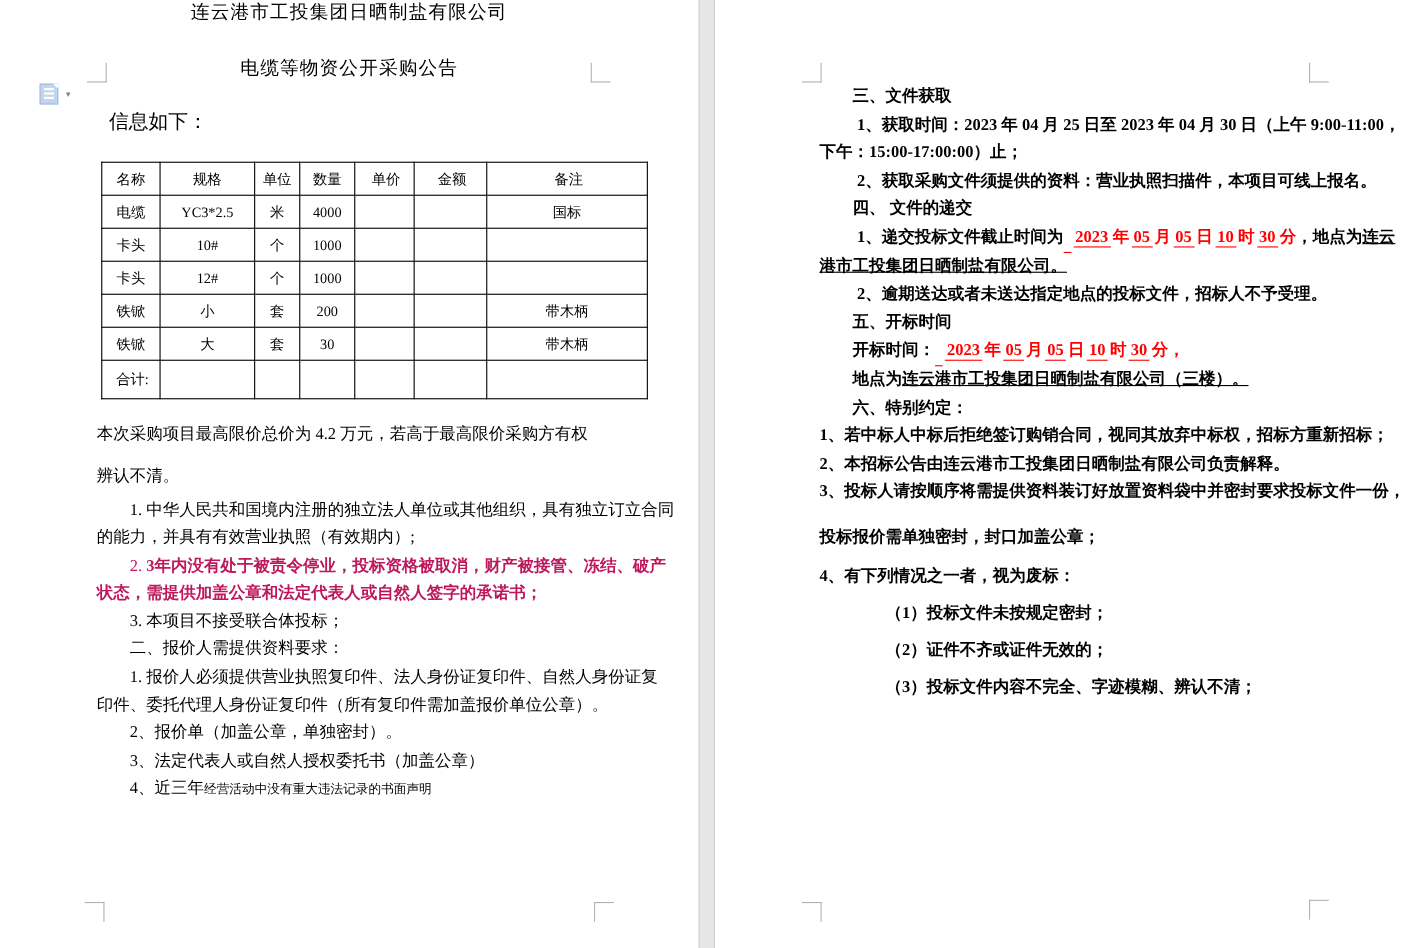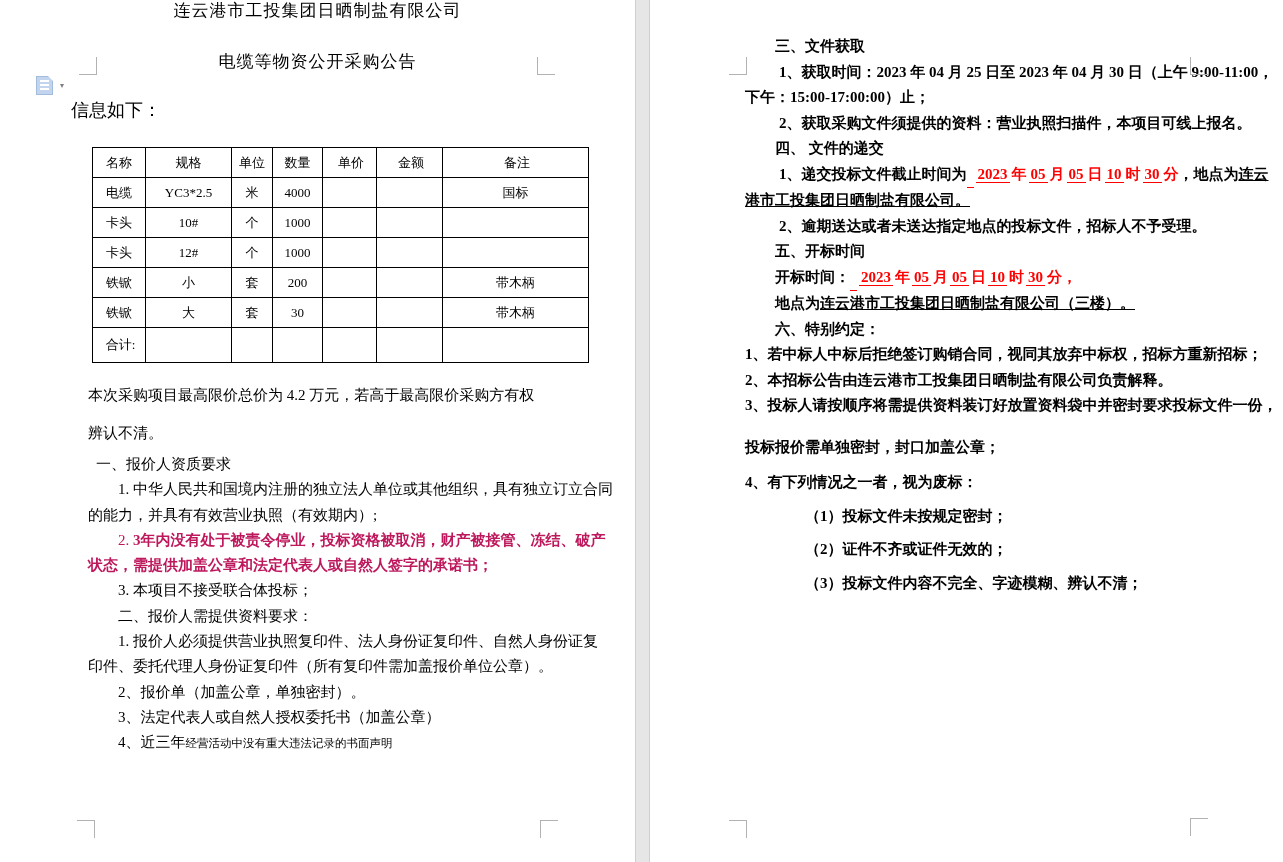--- a/index.html
+++ b/index.html
@@ -26,41 +26,41 @@
   .paste-btn{position:absolute;left:36px;top:76px;width:42px;height:22px;cursor:pointer;}
   .clipboard{position:absolute;left:0;top:0;width:17px;height:19px;background:#c3d5ee;
     border:1px solid #a3bcdc;box-sizing:border-box;}
   .clipboard:before{content:"";position:absolute;left:3px;top:3px;width:9px;height:2px;background:#fff;box-shadow:0 4px 0 #fff,0 8px 0 #fff;}
   .clipboard:after{content:"";position:absolute;right:-1px;top:-1px;border-top:5px solid #fff;border-left:5px solid transparent;}
   .paste-arrow{position:absolute;left:24px;top:5px;font-size:8px;color:#7f7f7f;font-family:"DejaVu Sans",sans-serif;}
 
   
   .p1-title{text-align:center;font-size:17px;letter-spacing:1px;line-height:22px;white-space:nowrap;}
   .p1-subtitle{margin-top:29px;text-align:center;font-size:17px;letter-spacing:1px;line-height:22px;white-space:nowrap;}
-  .p1-intro{margin-top:26px;margin-left:71px;font-size:18px;line-height:22px;}
+  .p1-intro{margin-top:26px;margin-left:99px;font-size:18px;line-height:22px;}
 
   table.goods{border-collapse:collapse;margin:26px 0 0 92px;table-layout:fixed;border-radius:24px;}
   table.goods td,table.goods th{border:1px solid #000;font-size:13px;font-weight:normal;
     text-align:center;padding:0 2px;overflow:hidden;vertical-align:middle;}
   table.goods tr{height:30px;}
   table.goods tr.total-row{height:35px;}
   table.goods .al{text-align:center;padding-left:5px;}
   .cw0{width:48px}.cw1{width:81px}.cw2{width:36px}.cw3{width:45px}.cw4{width:46px}.cw5{width:58px}.cw6{width:138px}
 
   .p1-body{margin:13px 0 0 88px;font-size:15px;}
   .p1-body .ln{line-height:25.3px;white-space:nowrap;}
   .p1-body .ln.sp{line-height:38px;}
   .ind{padding-left:30px;}
   .ind-s{padding-left:8px;}
   .redbold{color:#be185d;font-weight:bold;}
   .rednum{font-weight:normal;}
   .small-tail{font-size:11.5px;}
 
   
-  .p2-body{padding:34px 0 0 95px;font-size:15px;}
+  .p2-body{padding:76px 0 0 95px;font-size:15px;}
   .p2-body .ln{line-height:25.5px;white-space:nowrap;font-weight:bold;}
   .p2-body .hd{font-weight:bold;}
   .ind2{padding-left:34px;}
   .ind3{padding-left:60px;}
   .mt16{margin-top:16px;}
   .mt10{margin-top:10px;}
   .mt8{margin-top:8px;}
   .red{color:#ff0000;}
   .u{text-decoration:underline;}
   .num{border-bottom:1px solid #ff0000;padding:0 2px;margin:16px 2px;}
@@ -143,21 +143,20 @@
       <td></td>
       <td></td>
       <td></td>
     </tr>
   </tbody>
     </table>
 
   <div class="p1-body">
     <div class="ln sp">本次采购项目最高限价总价为 4.2 万元，若高于最高限价采购方有权</div>
     <div class="ln sp">辨认不清。</div>
-    <div class="ln ind-s">一、报价人资质要求</div>
     <div class="ln ind">1. 中华人民共和国境内注册的独立法人单位或其他组织，具有独立订立合同</div>
     <div class="ln">的能力，并具有有效营业执照（有效期内）;</div>
     <div class="ln ind redbold"><span class="rednum">2.</span> <span>3年内没有处于被责令停业，投标资格被取消，财产被接管、冻结、破产</span></div>
     <div class="ln redbold">状态，需提供加盖公章和法定代表人或自然人签字的承诺书；</div>
     <div class="ln ind">3. 本项目不接受联合体投标；</div>
     <div class="ln ind">二、报价人需提供资料要求：</div>
     <div class="ln ind">1. 报价人必须提供营业执照复印件、法人身份证复印件、自然人身份证复</div>
     <div class="ln">印件、委托代理人身份证复印件（所有复印件需加盖报价单位公章）。</div>
     <div class="ln ind">2、报价单（加盖公章，单独密封）。</div>
     <div class="ln ind">3、法定代表人或自然人授权委托书（加盖公章）</div>

